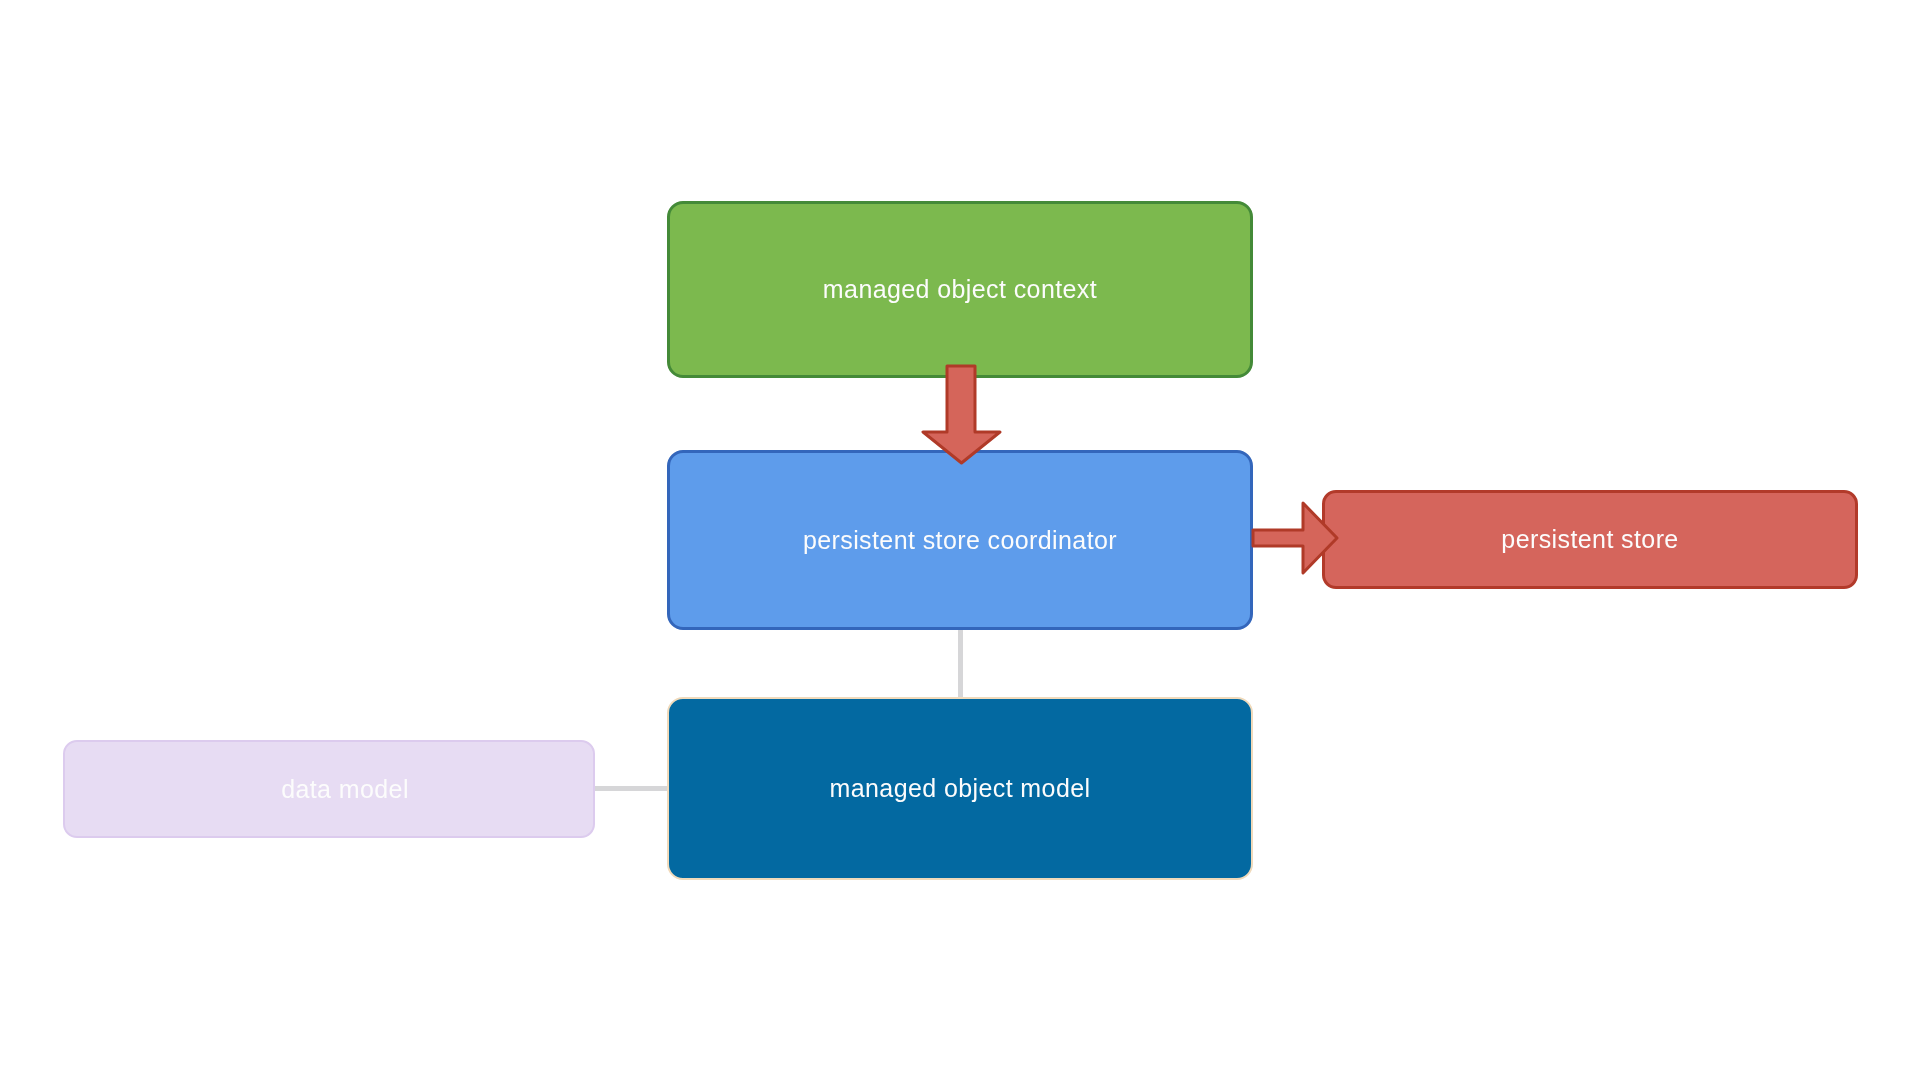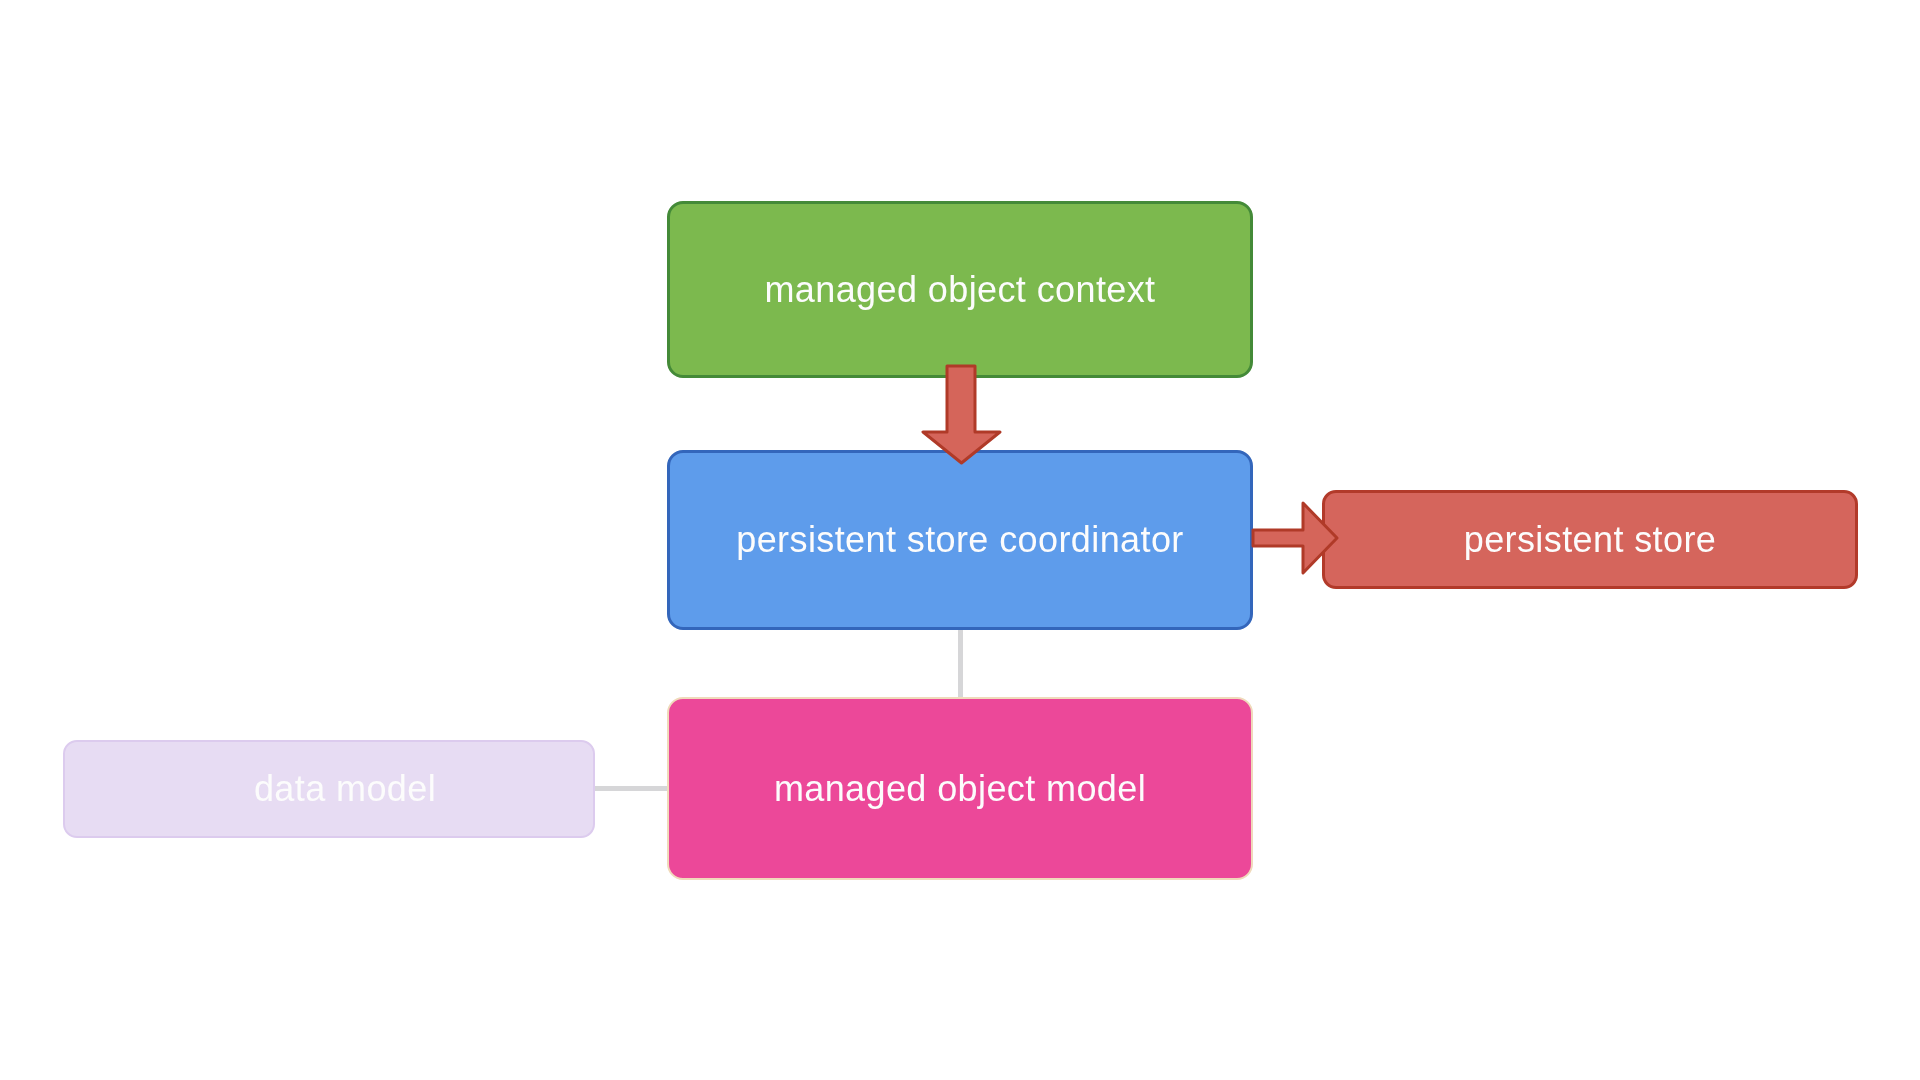--- a/index.html
+++ b/index.html
@@ -15,21 +15,21 @@
     overflow: hidden;
     background: #ffffff;
   }
   .node {
     position: absolute;
     box-sizing: border-box;
     display: flex;
     align-items: center;
     justify-content: center;
     font-weight: 300;
-    font-size: 36px;
+    font-size: 25px;
     letter-spacing: 0.4px;
     z-index: 2;
   }
   .node span {
     white-space: nowrap;
   }
   .node-context {
     left: 667px; top: 201px;
     width: 586px; height: 177px;
     border: 3px solid;
@@ -99,21 +99,21 @@
   </div>
 
   <div class="node node-store" style="background-color: rgb(213, 101, 92); border-color: rgb(178, 58, 42);">
     <span>persistent store</span>
   </div>
 
   <div class="node node-coordinator" style="background-color: rgb(94, 156, 235); border-color: rgb(51, 102, 187);">
     <span>persistent store coordinator</span>
   </div>
 
-  <div class="node node-model" style="background-color: #ec4899; border-color: rgb(240, 218, 187);">
+  <div class="node node-model" style="background-color: #0369a1; border-color: rgb(240, 218, 187);">
     <span>managed object model</span>
   </div>
 
   <div class="node node-datamodel" style="background-color: rgb(231, 220, 243); border-color: rgb(220, 203, 238);">
     <span>data model</span>
   </div>
 
   <svg class="arrow-svg arrow-down" viewBox="-2 -2 81 101">
     <polygon points="24,0 52,0 52,66 77,66 38.5,97 0,66 24,66" stroke-width="3" stroke-linejoin="round" fill="#d5655a" stroke="#b03a28"></polygon>
   </svg>

